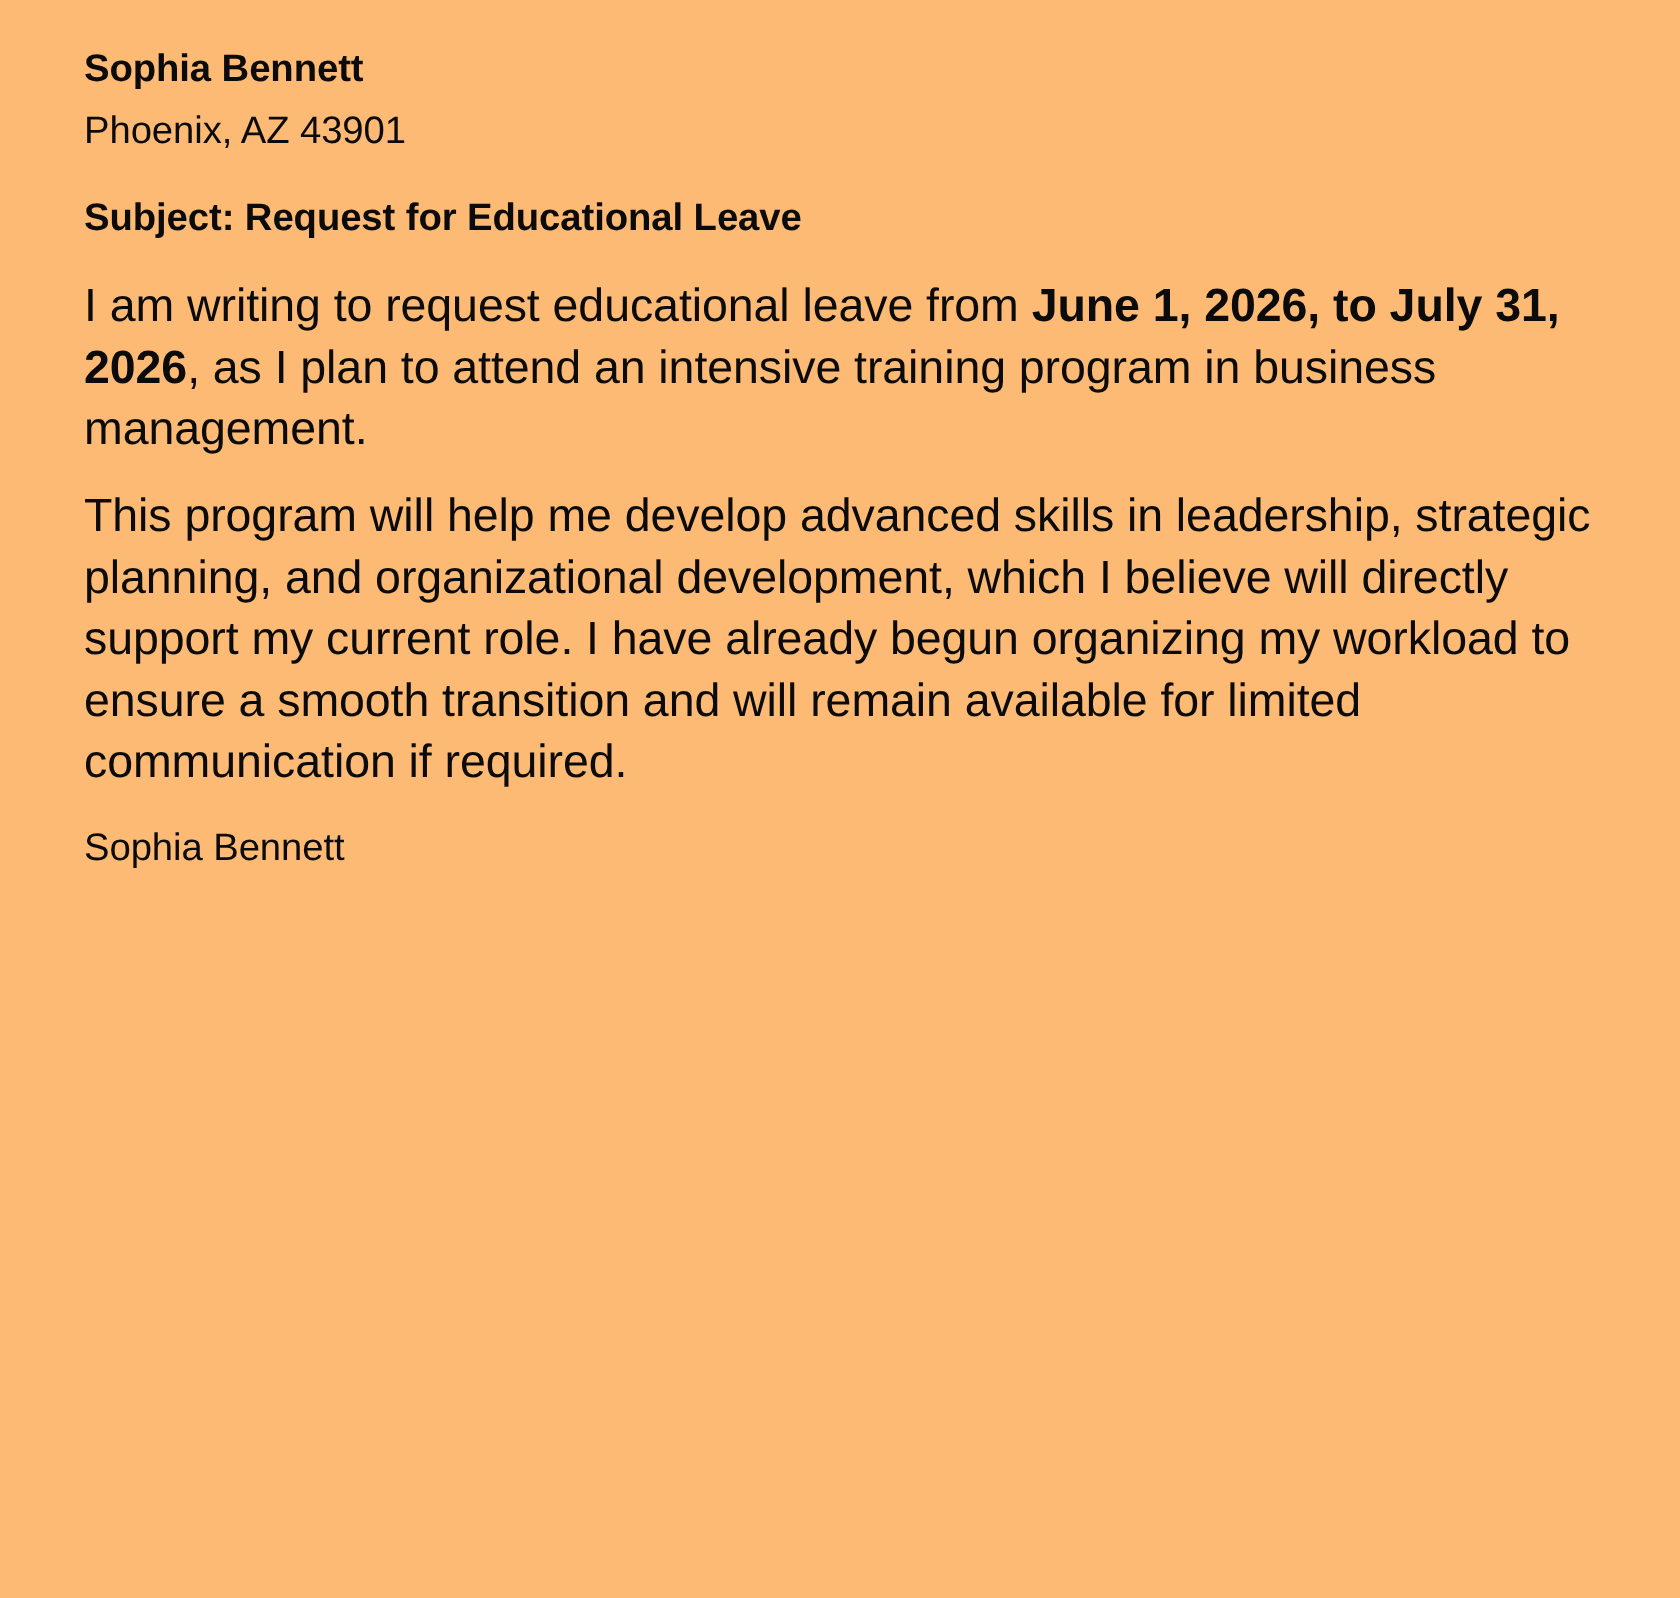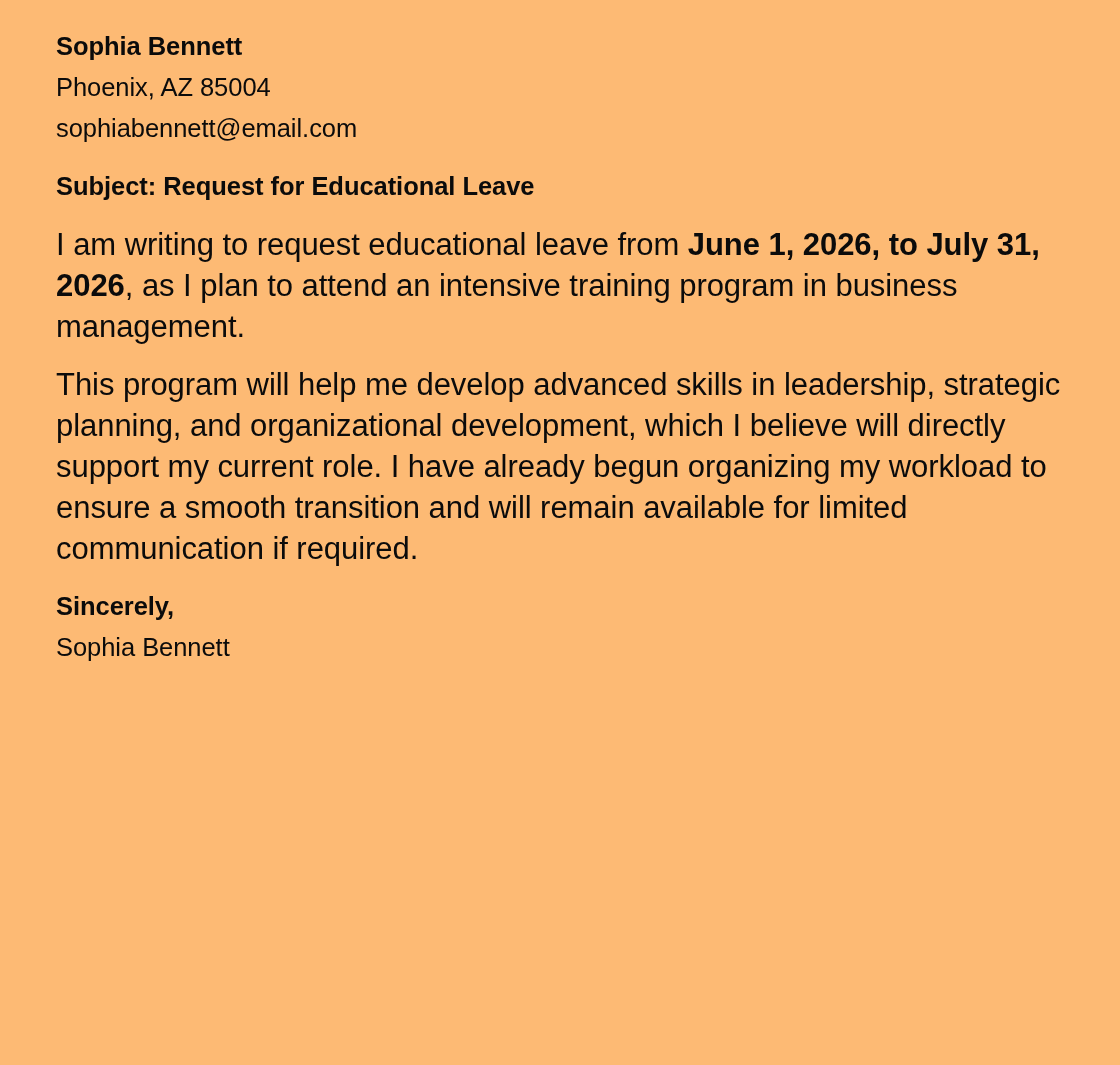--- a/index.html
+++ b/index.html
@@ -69,35 +69,33 @@
   .closing-block  { margin-bottom: 0; }
 </style>
 </head>
 <body>
 
 <div class="page">
   <div class="doc">
 
     <div class="block sender-block tight">
       <div class="line bold">Sophia Bennett</div>
-      <div class="line">Phoenix, AZ 85004</div>
-      <div class="line">sophiabennett@email.com</div>
+      <div class="line">Phoenix, AZ 43901</div>
     </div>
 
 
 
     <div class="block subject-block">
       <div class="line bold">Subject: Request for Educational Leave</div>
     </div>
 
 
     <p class="para para-block"><span>I am writing to request educational leave from </span><span class="inline-strong">June 1, 2026, to July 31, 2026</span><span>, as I plan to attend an intensive training program in business management.</span></p>
 
     <p class="para para-block">This program will help me develop advanced skills in leadership, strategic planning, and organizational development, which I believe will directly support my current role. I have already begun organizing my workload to ensure a smooth transition and will remain available for limited communication if required.</p>
 
 
     <div class="block closing-block tight">
-      <div class="line bold">Sincerely,</div>
       <div class="line">Sophia Bennett</div>
     </div>
 
   </div>
 </div>
 
 </body></html>

